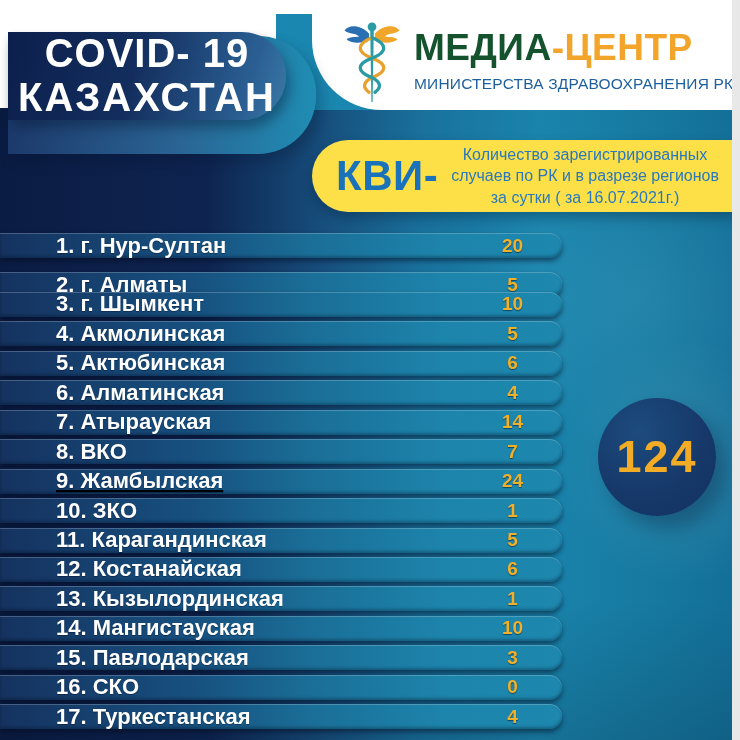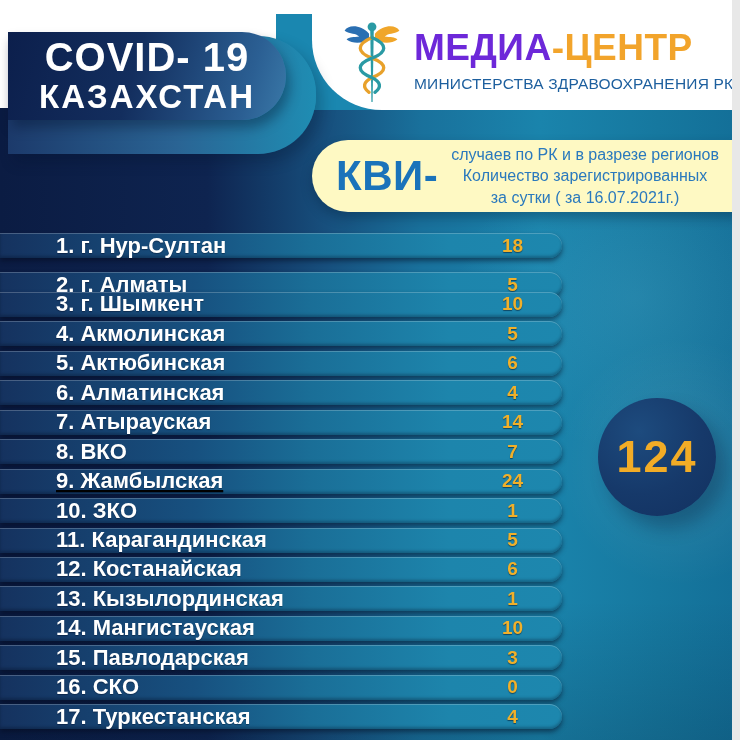--- a/index.html
+++ b/index.html
@@ -37,32 +37,32 @@
   }
   .covid-pill{
     position:absolute;left:8px;top:32px;width:278px;height:88px;
     border-radius:0 46px 46px 0;
     background:linear-gradient(105deg,#0c1f4c 0%,#132e5e 45%,#2b5f93 85%,#3a79a8 100%);
     box-shadow:4px 8px 12px rgba(4,15,40,0.35);
     display:flex;flex-direction:column;justify-content:center;align-items:center;
     color:#ffffff;text-align:center;
   }
   .covid-title{font-size:40px;font-weight:bold;letter-spacing:1px;line-height:1.05;}
-  .covid-sub{font-size:33px;font-weight:bold;letter-spacing:2px;line-height:1.15;}
+  .covid-sub{font-size:40px;font-weight:bold;letter-spacing:2px;line-height:1.15;}
   
   .caduceus{position:absolute;left:342px;top:18px;width:60px;height:88px;}
   .logo-text{position:absolute;left:414px;top:28px;width:322px;}
   .logo-name{font-size:37px;font-weight:bold;letter-spacing:0.5px;white-space:nowrap;line-height:1.1;}
-  .logo-name .blue{color:#6d28d9;}
+  .logo-name .blue{color:#14532d;}
   .logo-name .yellow{color:#f2a42b;margin-top:44px;}
   .logo-subtitle{margin-top:6px;font-size:15.5px;color:#1d5f9e;white-space:nowrap;letter-spacing:0.2px;}
   
   .kvi-pill{
     position:absolute;left:312px;top:140px;width:428px;height:72px;
-    border-radius:36px 0 0 36px;background:#fef9c3;
+    border-radius:36px 0 0 36px;background:#fde047;
     box-shadow:0 6px 12px rgba(3,20,45,0.30);
     display:flex;align-items:center;
   }
   .kvi-label{font-size:42px;font-weight:bold;color:#1a73ba;margin-left:24px;letter-spacing:0.5px;}
   .kvi-desc{flex:1;text-align:center;color:#2a79bd;font-size:16px;line-height:1.32;padding-right:8px;}
   
   .row-bar{
     position:absolute;left:0;width:562px;height:25px;
     border-radius:0 13px 13px 0;
     background:linear-gradient(to right,#15325f 0%,#175180 35%,#1a6e97 55%,#1d85ac 80%,#1d87ae 100%);
@@ -120,30 +120,30 @@
   <div class="logo-text">
     <div class="logo-name">
       <span class="blue">МЕДИА</span><span class="yellow">-ЦЕНТР</span>
     </div>
     <div class="logo-subtitle">МИНИСТЕРСТВА ЗДРАВООХРАНЕНИЯ РК</div>
   </div>
 
   <div class="kvi-pill">
     <div class="kvi-label">КВИ-</div>
     <div class="kvi-desc">
+      <div>Количество зарегистрированных</div>
       <div>случаев по РК и в разрезе регионов</div>
-      <div>Количество зарегистрированных</div>
       <div>за сутки ( за 16.07.2021г.)</div>
     </div>
   </div>
 
   <div>
       <div class="row-bar" style="top: 233px;">
     <span class="bar-label">1. г. Нур-Султан</span>
-    <span class="bar-value">18</span>
+    <span class="bar-value">20</span>
   </div>
       <div class="row-bar" style="top: 262.45px; margin-top: 10px;">
     <span class="bar-label">2. г. Алматы</span>
     <span class="bar-value">5</span>
   </div>
       <div class="row-bar" style="top: 291.9px;">
     <span class="bar-label">3. г. Шымкент</span>
     <span class="bar-value">10</span>
   </div>
       <div class="row-bar" style="top: 321.35px;">

